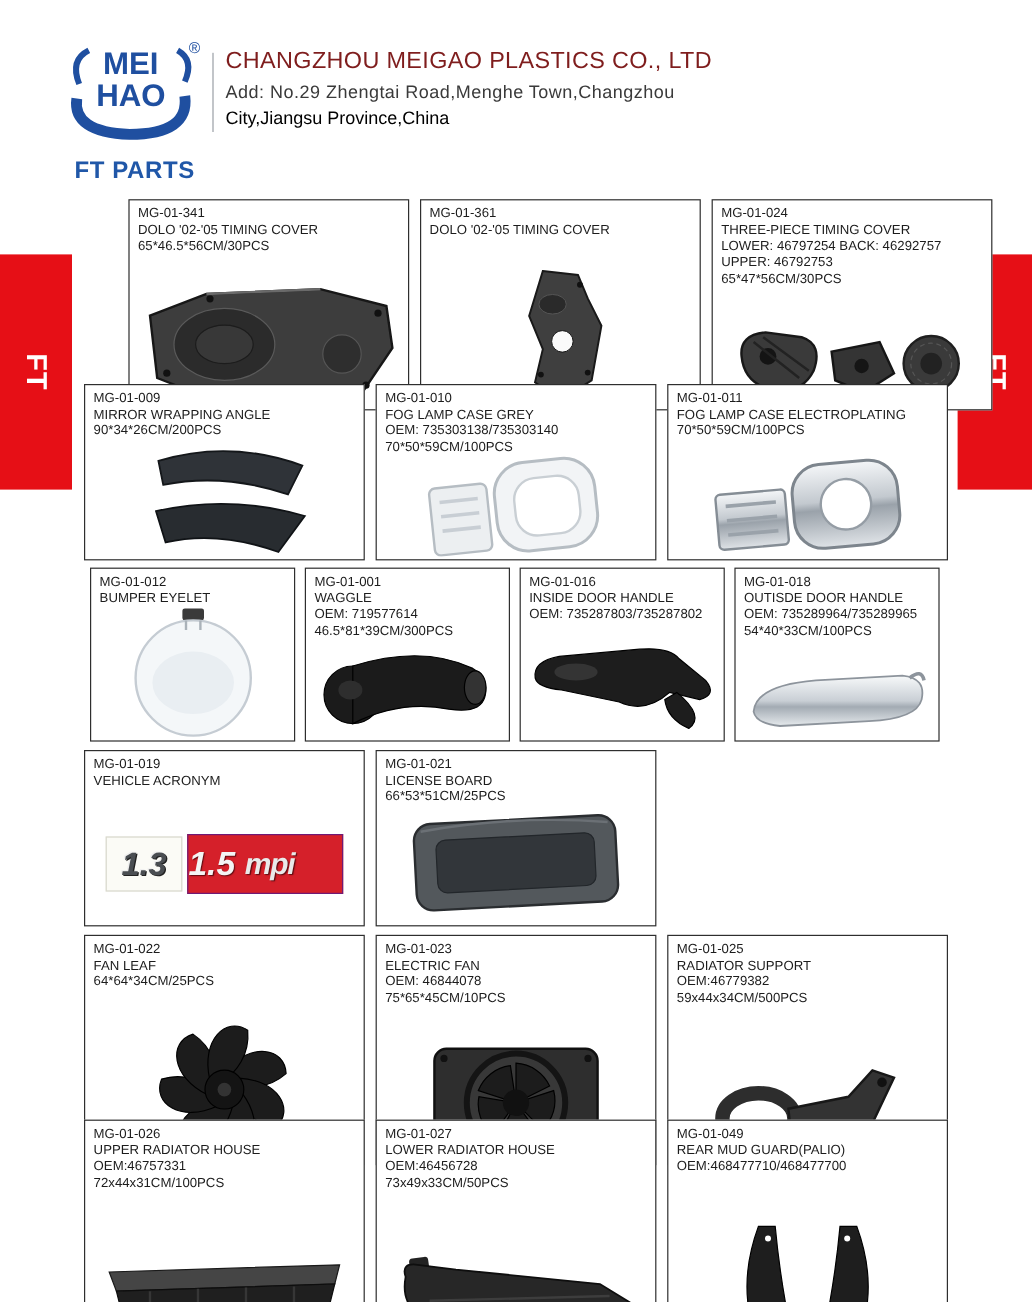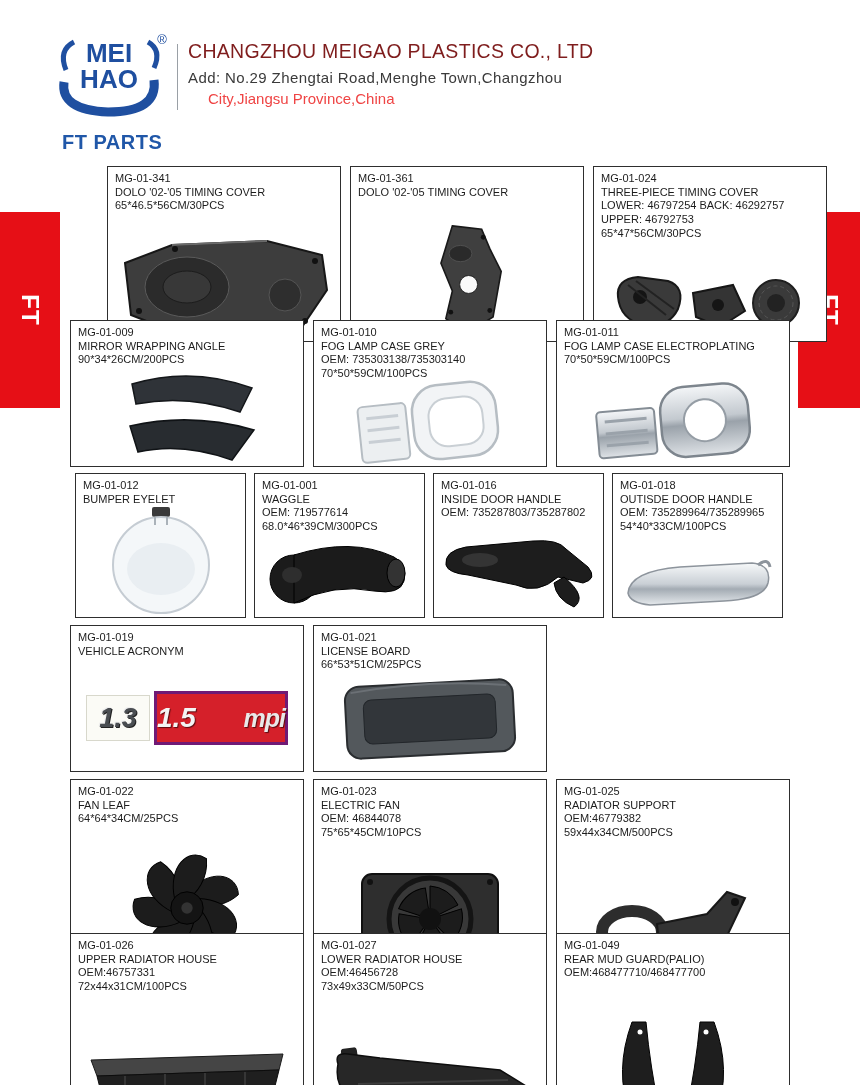--- a/index.html
+++ b/index.html
@@ -5,21 +5,21 @@
   html,body{margin:0;padding:0;background:#ffffff;}
   body{width:860px;height:1085px;position:relative;font-family:"Liberation Sans",sans-serif;color:#1c1c1c;overflow:hidden;}
 
   
   .logo{position:absolute;left:50px;top:30px;width:122px;height:90px;}
   .logo svg{width:100%;height:100%;}
   .hdr-divider{position:absolute;left:177px;top:44px;width:1px;height:66px;background:#9aa0a6;}
   .company-block{position:absolute;left:188px;top:40px;width:470px;}
   .company-name{font-size:19.5px;font-weight:500;color:#7f1d1d;letter-spacing:.3px;}
   .addr{font-size:15px;color:#3a3a3a;margin-top:6px;letter-spacing:.4px;}
-  .addr2{font-size:15px;color:#ef4444;margin-top:4px;margin-left:20px;}
+  .addr2{font-size:15px;color:#000000;margin-top:4px;}
   .section-title{position:absolute;left:62px;top:131px;font-size:20px;font-weight:bold;color:#2057a8;letter-spacing:.5px;}
 
   
   .side-tab{position:absolute;top:212px;height:196px;background:#e60f16;display:flex;align-items:center;justify-content:center;}
   .side-tab.left{left:0;width:60px;}
   .side-tab.right{right:0;width:62px;}
   .side-tab span{display:block;transform:rotate(90deg);color:#ffffff;font-weight:bold;font-size:24px;letter-spacing:1px;}
 
   
   .row{position:absolute;display:flex;gap:9px;left:70px;}
@@ -32,21 +32,21 @@
   .cell{box-sizing:border-box;border:1px solid #2e2e2e;background:#fff;width:234px;position:relative;padding:5px 7px;overflow:hidden;}
   .row.r3 .cell{width:171px;}
   .pcode,.pline{font-size:11px;line-height:1.24;white-space:nowrap;}
   .pline:empty{display:none;}
   .pimg{position:absolute;left:0;right:0;bottom:2px;display:flex;justify-content:center;align-items:flex-end;pointer-events:none;}
 
   
   .badges{display:flex;align-items:center;gap:4px;}
   .badge-13{background:#fbfbf6;border:1px solid #d8d8cc;width:62px;height:44px;display:flex;align-items:center;justify-content:center;
             font-style:italic;font-weight:bold;font-size:27px;color:#4a4e52;text-shadow:1px 1px 0 #222,-1px -1px 0 #eee;}
-  .badge-15{background:#d5202a;border:3px solid #701a75;width:128px;height:48px;display:flex;align-items:center;justify-content:space-between;gap:8px;}
+  .badge-15{background:#d5202a;border:1px solid #701a75;width:128px;height:48px;display:flex;align-items:center;justify-content:flex-start;gap:8px;}
   .badge-15 .n{font-style:italic;font-weight:bold;font-size:28px;color:#f4f4f4;text-shadow:1px 1px 1px #5a0b10;}
   .badge-15 .m{font-style:italic;font-weight:bold;font-size:25px;color:#e9e9e9;text-shadow:1px 1px 1px #5a0b10;letter-spacing:-1px;}
 </style>
 </head>
 <body>
 
 <div class="logo">
   <svg viewBox="0 0 122 90">
     <path d="M14,52 Q10,80 58,82 Q108,82 104,50" fill="none" stroke="#1f4fa0" stroke-width="9"></path>
     <path d="M22,56 Q24,70 58,72 Q94,70 96,54" fill="none" stroke="#ffffff" stroke-width="3"></path>
@@ -195,21 +195,21 @@
         <circle cx="56" cy="62" r="48" fill="#f4f7f9" stroke="#c5ccd3" stroke-width="2"></circle>
         <ellipse cx="56" cy="66" rx="34" ry="26" fill="#e9eef2"></ellipse>
         <path d="M50,14 v8 M62,14 v8" stroke="#aab2b9" stroke-width="2"></path>
       </svg>
     </div>
   </div>
   <div class="cell">
     <div class="pcode">MG-01-001</div>
     <div class="pline">WAGGLE</div>
     <div class="pline">OEM: 719577614</div>
-    <div class="pline">68.0*46*39CM/300PCS</div>
+    <div class="pline">46.5*81*39CM/300PCS</div>
 
     <div class="pimg">
       <svg width="155" height="84" viewBox="0 0 155 84">
         <circle cx="32" cy="48" r="24" fill="#1b1b1b" stroke="#000"></circle>
         <path d="M32,24 Q90,6 132,26 Q146,34 142,50 Q138,64 112,60 Q72,52 32,72 Z" fill="#1b1b1b" stroke="#000"></path>
         <ellipse cx="134" cy="42" rx="9" ry="14" fill="#333" stroke="#000"></ellipse>
         <ellipse cx="30" cy="44" rx="10" ry="8" fill="#2e2e2e"></ellipse>
       </svg>
     </div>
   </div>

